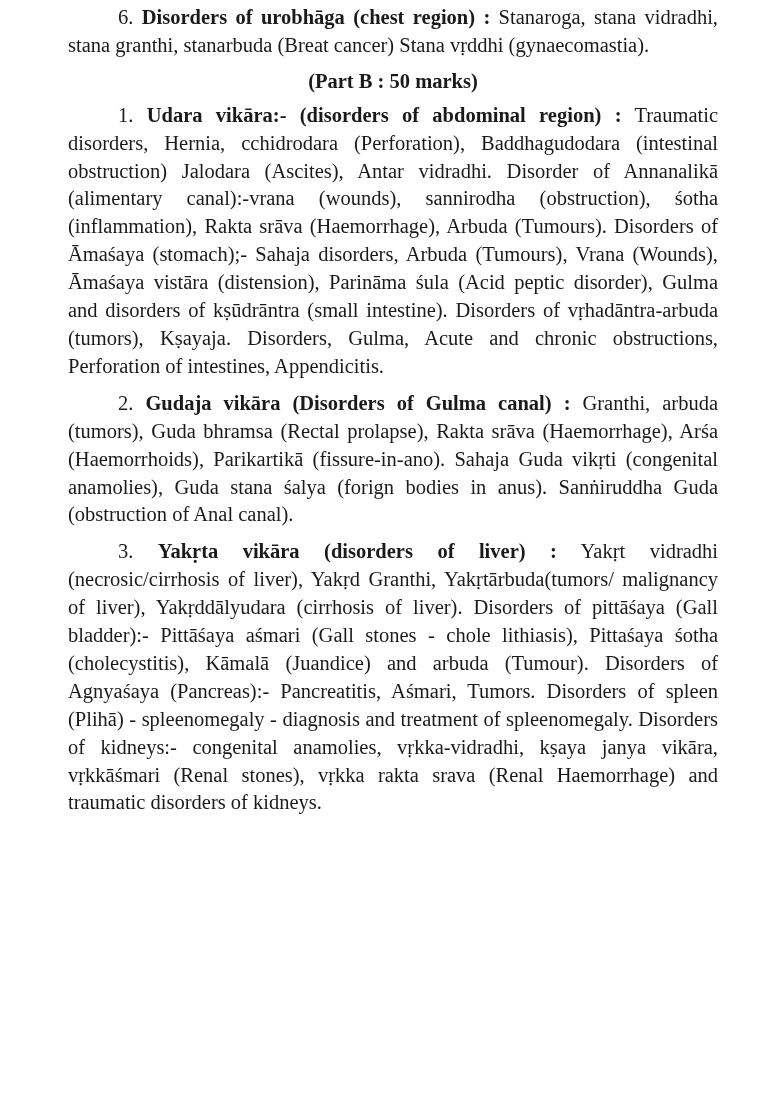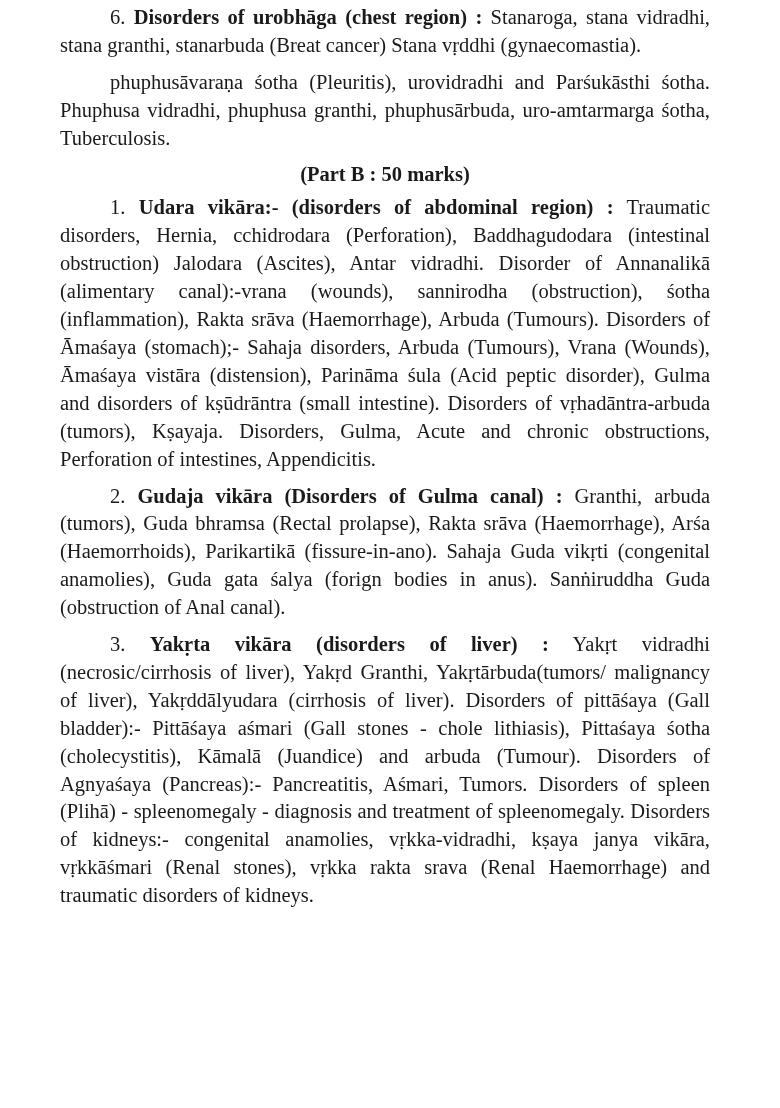--- a/index.html
+++ b/index.html
@@ -1,39 +1,38 @@
 <!DOCTYPE html>
 <html><head>
 <meta charset="utf-8">
 <style>
   html, body { margin:0; padding:0; background:#ffffff; }
   body { width:780px; height:1108px; overflow:hidden; position:relative; }
   .page {
-    position:absolute; left:60px; top:4px; width:650px;
+    position:absolute; left:68px; top:4px; width:650px;
     font-family: "Liberation Serif", "DejaVu Serif", serif;
     font-size:20.5px; line-height:27.9px; color:#1a1a1a;
     text-align: justify;
   }
   .para { margin:0; text-indent:50px; }
   .para.gap { margin-top:9px; }
   .heading {
     text-align:center; font-weight:bold; margin:8px 0 6px 0; text-indent:0;
   }
   b { font-weight:bold; }
 </style>
 </head>
 <body>
 
 <div class="page">
 
   <p class="para"><span>6. </span><b>Disorders of urobhāga (chest region) :</b><span> Stanaroga, stana vidradhi, stana granthi, stanarbuda (Breat cancer) Stana vṛddhi (gynaecomastia).</span></p>
 
-  <p class="para gap"><span>phuphusāvaraṇa śotha (Pleuritis), urovidradhi and Parśukāsthi śotha. Phuphusa vidradhi, phuphusa granthi, phuphusārbuda, uro-amtarmarga śotha, Tuberculosis.</span></p>
 
   <p class="heading">(Part B : 50 marks)</p>
 
   <p class="para"><span>1. </span><b>Udara vikāra:- (disorders of abdominal region) :</b><span> Traumatic disorders, Hernia, cchidrodara (Perforation), Baddhagudodara (intestinal obstruction) Jalodara (Ascites), Antar vidradhi. Disorder of Annanalikā (alimentary canal):-vrana (wounds), sannirodha (obstruction), śotha (inflammation), Rakta srāva (Haemorrhage), Arbuda (Tumours). Disorders of Āmaśaya (stomach);- Sahaja disorders, Arbuda (Tumours), Vrana (Wounds), Āmaśaya vistāra (distension), Parināma śula (Acid peptic disorder), Gulma and disorders of kṣūdrāntra (small intestine). Disorders of vṛhadāntra-arbuda (tumors), Kṣayaja. Disorders, Gulma, Acute and chronic obstructions, Perforation of intestines, Appendicitis.</span></p>
 
-  <p class="para gap"><span>2. </span><b>Gudaja vikāra (Disorders of Gulma canal) :</b><span> Granthi, arbuda (tumors), Guda bhramsa (Rectal prolapse), Rakta srāva (Haemorrhage), Arśa (Haemorrhoids), Parikartikā (fissure-in-ano). Sahaja Guda vikṛti (congenital anamolies), Guda gata śalya (forign bodies in anus). Sanṅiruddha Guda (obstruction of Anal canal).</span></p>
+  <p class="para gap"><span>2. </span><b>Gudaja vikāra (Disorders of Gulma canal) :</b><span> Granthi, arbuda (tumors), Guda bhramsa (Rectal prolapse), Rakta srāva (Haemorrhage), Arśa (Haemorrhoids), Parikartikā (fissure-in-ano). Sahaja Guda vikṛti (congenital anamolies), Guda stana śalya (forign bodies in anus). Sanṅiruddha Guda (obstruction of Anal canal).</span></p>
 
   <p class="para gap"><span>3. </span><b>Yakṛta vikāra (disorders of liver) :</b><span> Yakṛt vidradhi (necrosic/cirrhosis of liver), Yakṛd Granthi, Yakṛtārbuda(tumors/ malignancy of liver), Yakṛddālyudara (cirrhosis of liver). Disorders of pittāśaya (Gall bladder):- Pittāśaya aśmari (Gall stones - chole lithiasis), Pittaśaya śotha (cholecystitis), Kāmalā (Juandice) and arbuda (Tumour). Disorders of Agnyaśaya (Pancreas):- Pancreatitis, Aśmari, Tumors. Disorders of spleen (Plihā) - spleenomegaly - diagnosis and treatment of spleenomegaly. Disorders of kidneys:- congenital anamolies, vṛkka-vidradhi, kṣaya janya vikāra, vṛkkāśmari (Renal stones), vṛkka rakta srava (Renal Haemorrhage) and traumatic disorders of kidneys.</span></p>
 
 </div>
 
 </body></html>

